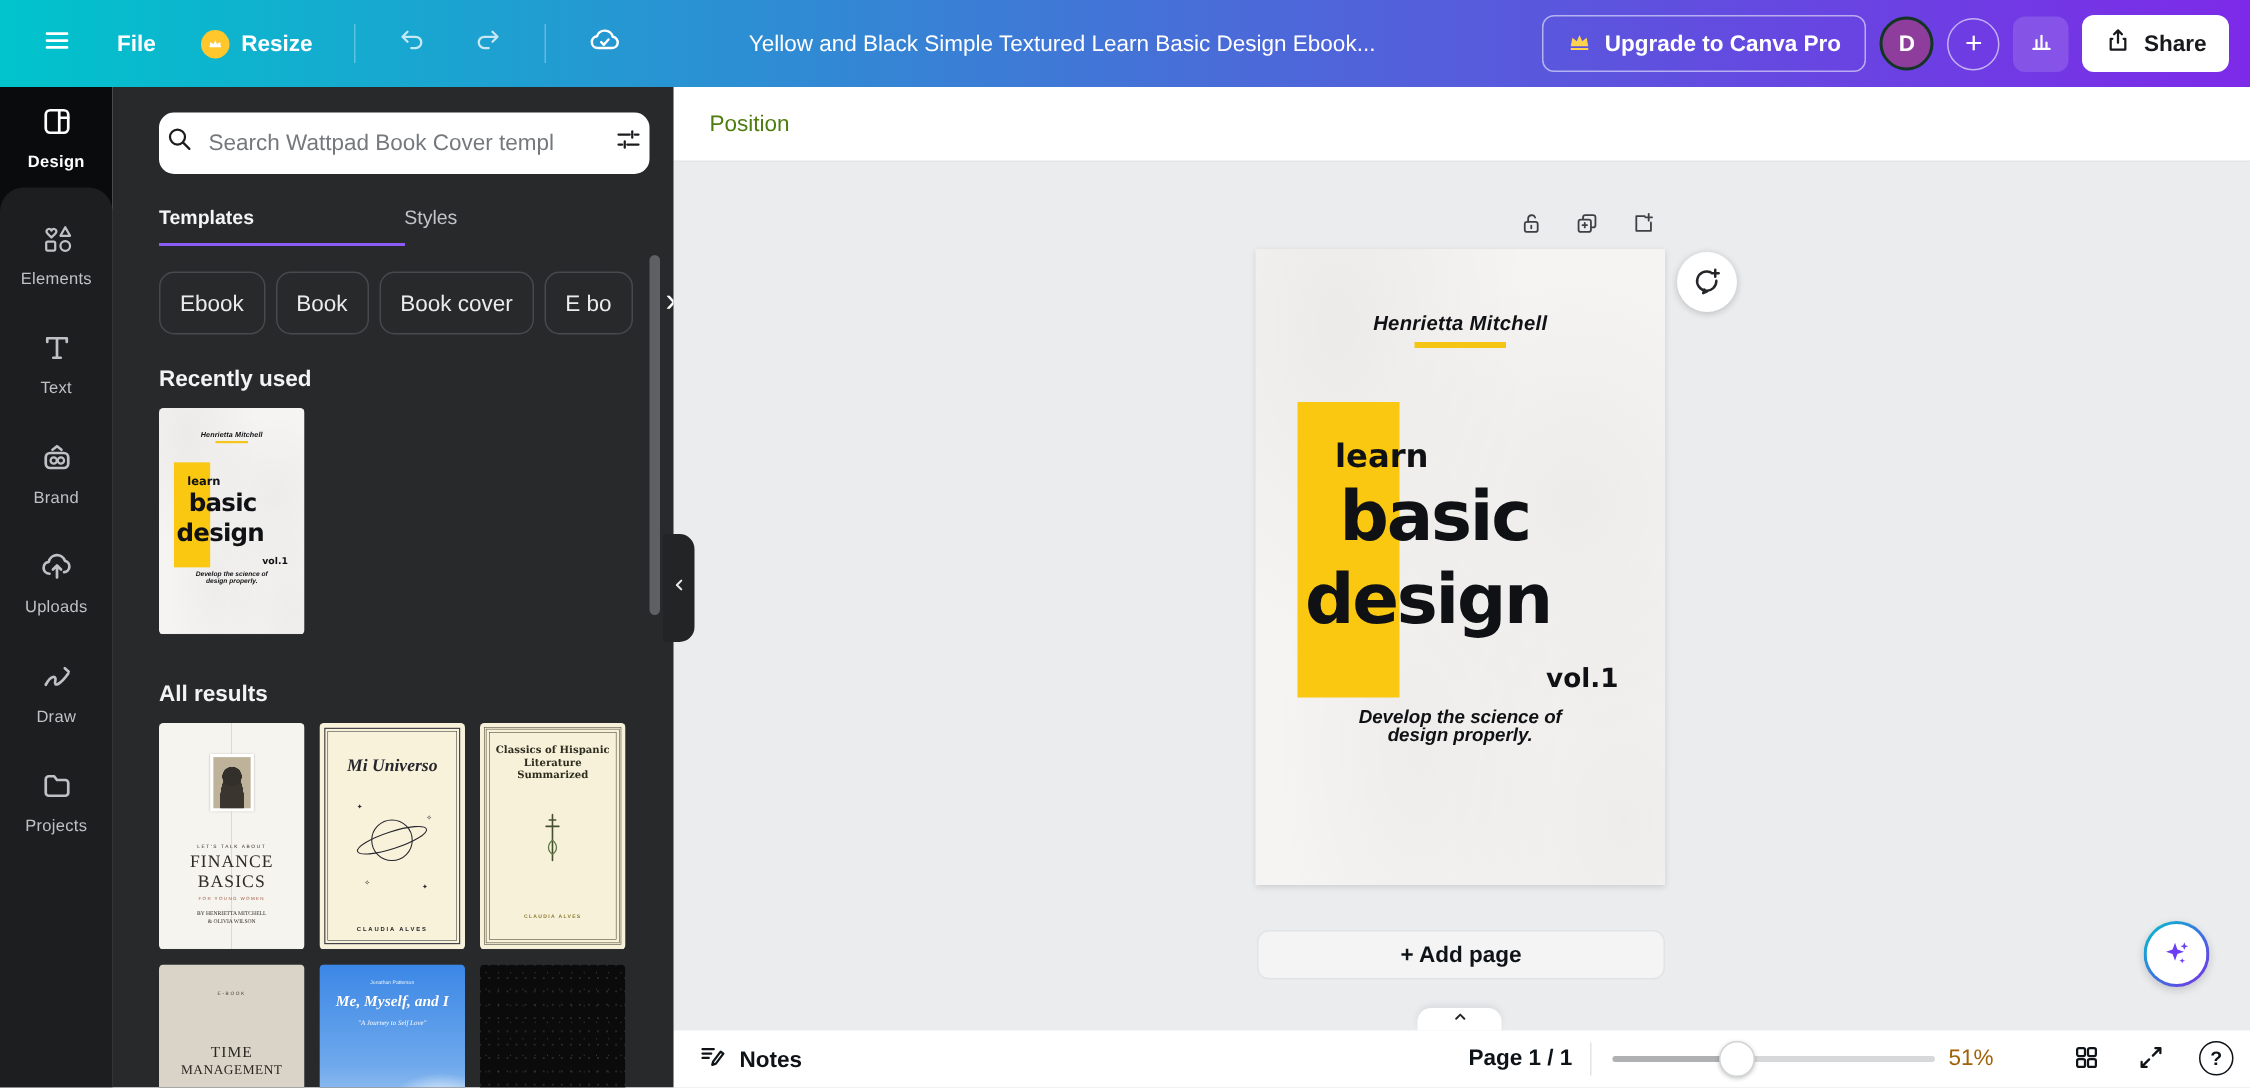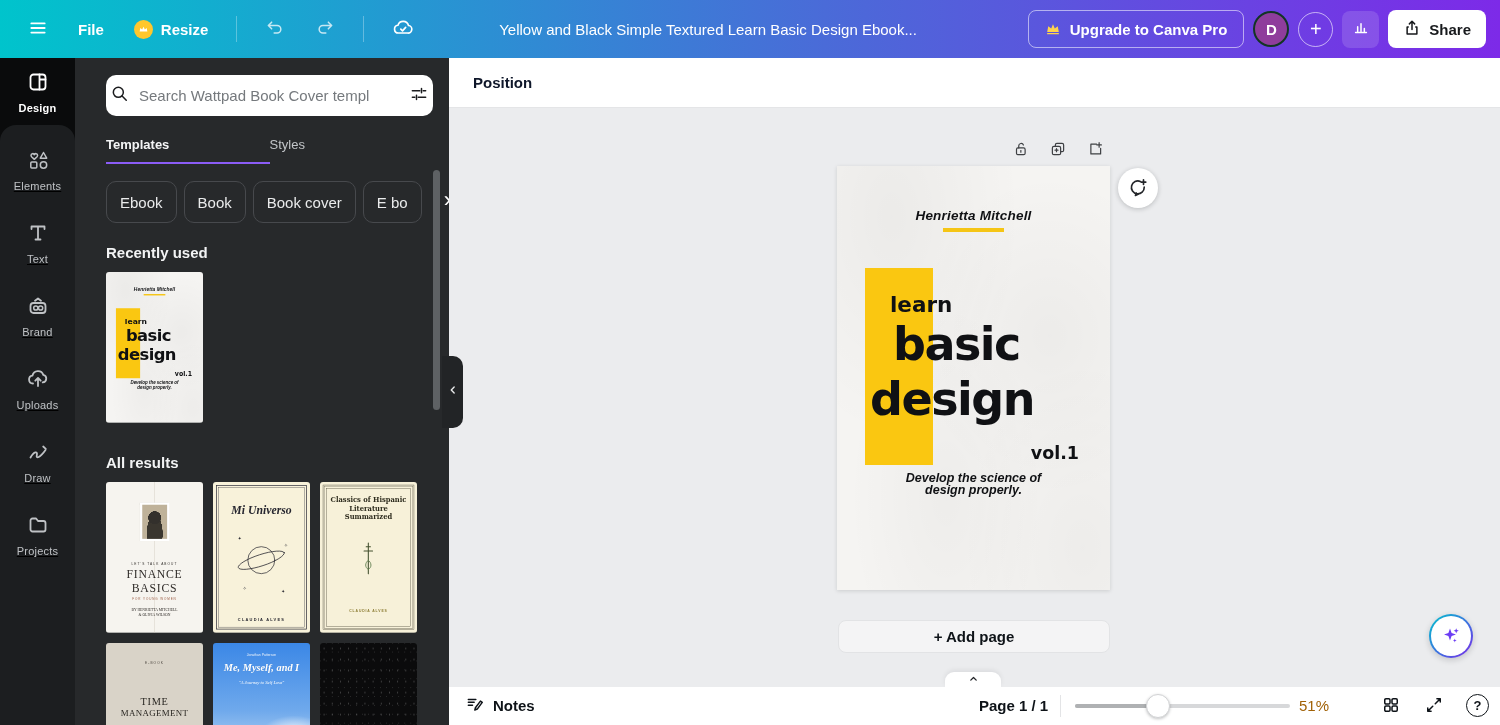--- a/index.html
+++ b/index.html
@@ -31,21 +31,21 @@
   .share-btn { display:flex; align-items:center; gap:8px; height:38px; padding:0 15px; border-radius:8px;
     background:#fff; border:none; color:#17191C; font-size:15px; font-weight:700; cursor:pointer; }
 
   
   .rail { position:absolute; top:58px; left:0; width:75px; height:667px; background:#0A0B0C; z-index:20; }
   .rail-item { display:flex; flex-direction:column; align-items:center; justify-content:center; gap:4px;
     height:73px; cursor:pointer; color:#BFC2C5; }
   .rail-item .rlabel { font-size:11px; letter-spacing:0.2px; }
   .rail-item.active { color:#fff; height:67px; }
   .rail-item.active .rlabel { font-weight:600; }
-  .rail-group { background:#1C1E20; border-radius:16px 16px 0 0; margin-top:0; padding-top:8px; height:600px;text-decoration:underline; }
+  .rail-group { background:#1C1E20; border-radius:16px 16px 0 0; margin-top:0; padding-top:8px; height:600px; }
   .apps-grid { display:grid; grid-template-columns:repeat(3,4px); grid-template-rows:repeat(3,4px); gap:3px; }
   .apps-grid i { background:currentColor; border-radius:1px; }
 
   
   .panel { position:absolute; top:58px; left:75px; width:374px; height:667px; background:#27292B;
     overflow:hidden; z-index:19; padding-left:31px; padding-right:16px; }
   .searchbox { margin-top:17px; width:327px; height:41px; background:#fff; border-radius:10px;
     display:flex; align-items:center; gap:9px; padding:0 4px; color:#1B1C1E; }
   .searchbox input { flex:1; border:none; outline:none; font-size:15px; color:#1B1C1E; font-family:inherit; background:transparent; }
   .searchbox input::placeholder { color:#75797D; }
@@ -66,21 +66,21 @@
   .panel-scrollbar { position:absolute; right:9px; top:112px; width:7px; height:240px; border-radius:4px; background:#5E6164; }
 
   
   .collapse-tab { position:absolute; left:442px; top:356px; width:21px; height:72px; background:#222426;
     border-radius:0 10px 10px 0; display:flex; align-items:center; justify-content:center; color:#E8E9EA; cursor:pointer; z-index:25; }
 
   
   .canvas-area { position:absolute; top:58px; left:449px; width:1051px; height:667px; }
   .ctx-toolbar { position:absolute; top:0; left:0; right:0; height:50px; background:#fff; border-bottom:1px solid #E4E5E7;
     display:flex; align-items:center; padding:0 16px; z-index:5; }
-  .position-btn { font-size:15px; font-weight:700; color:#0f172a; background:transparent; border:none; padding:6px 8px; border-radius:6px; cursor:pointer; }
+  .position-btn { font-size:15px; font-weight:400; color:#4d7c0f; background:transparent; border:none; padding:6px 8px; border-radius:6px; cursor:pointer; }
   .workspace { position:absolute; top:50px; left:0; right:0; bottom:38px; background:#EBECEE; }
 
   .page-controls { position:absolute; top:32px; left:0; width:100%; }
   .pc-icon { position:absolute; width:18px; height:18px; color:#3E4043; cursor:pointer; }
 
   .page { position:absolute; left:388px; top:58px; width:273px; height:424px;
     box-shadow:0 1px 4px rgba(14,19,24,0.14); cursor:pointer; }
 
   
   .bd { position:absolute; inset:0; overflow:hidden;

